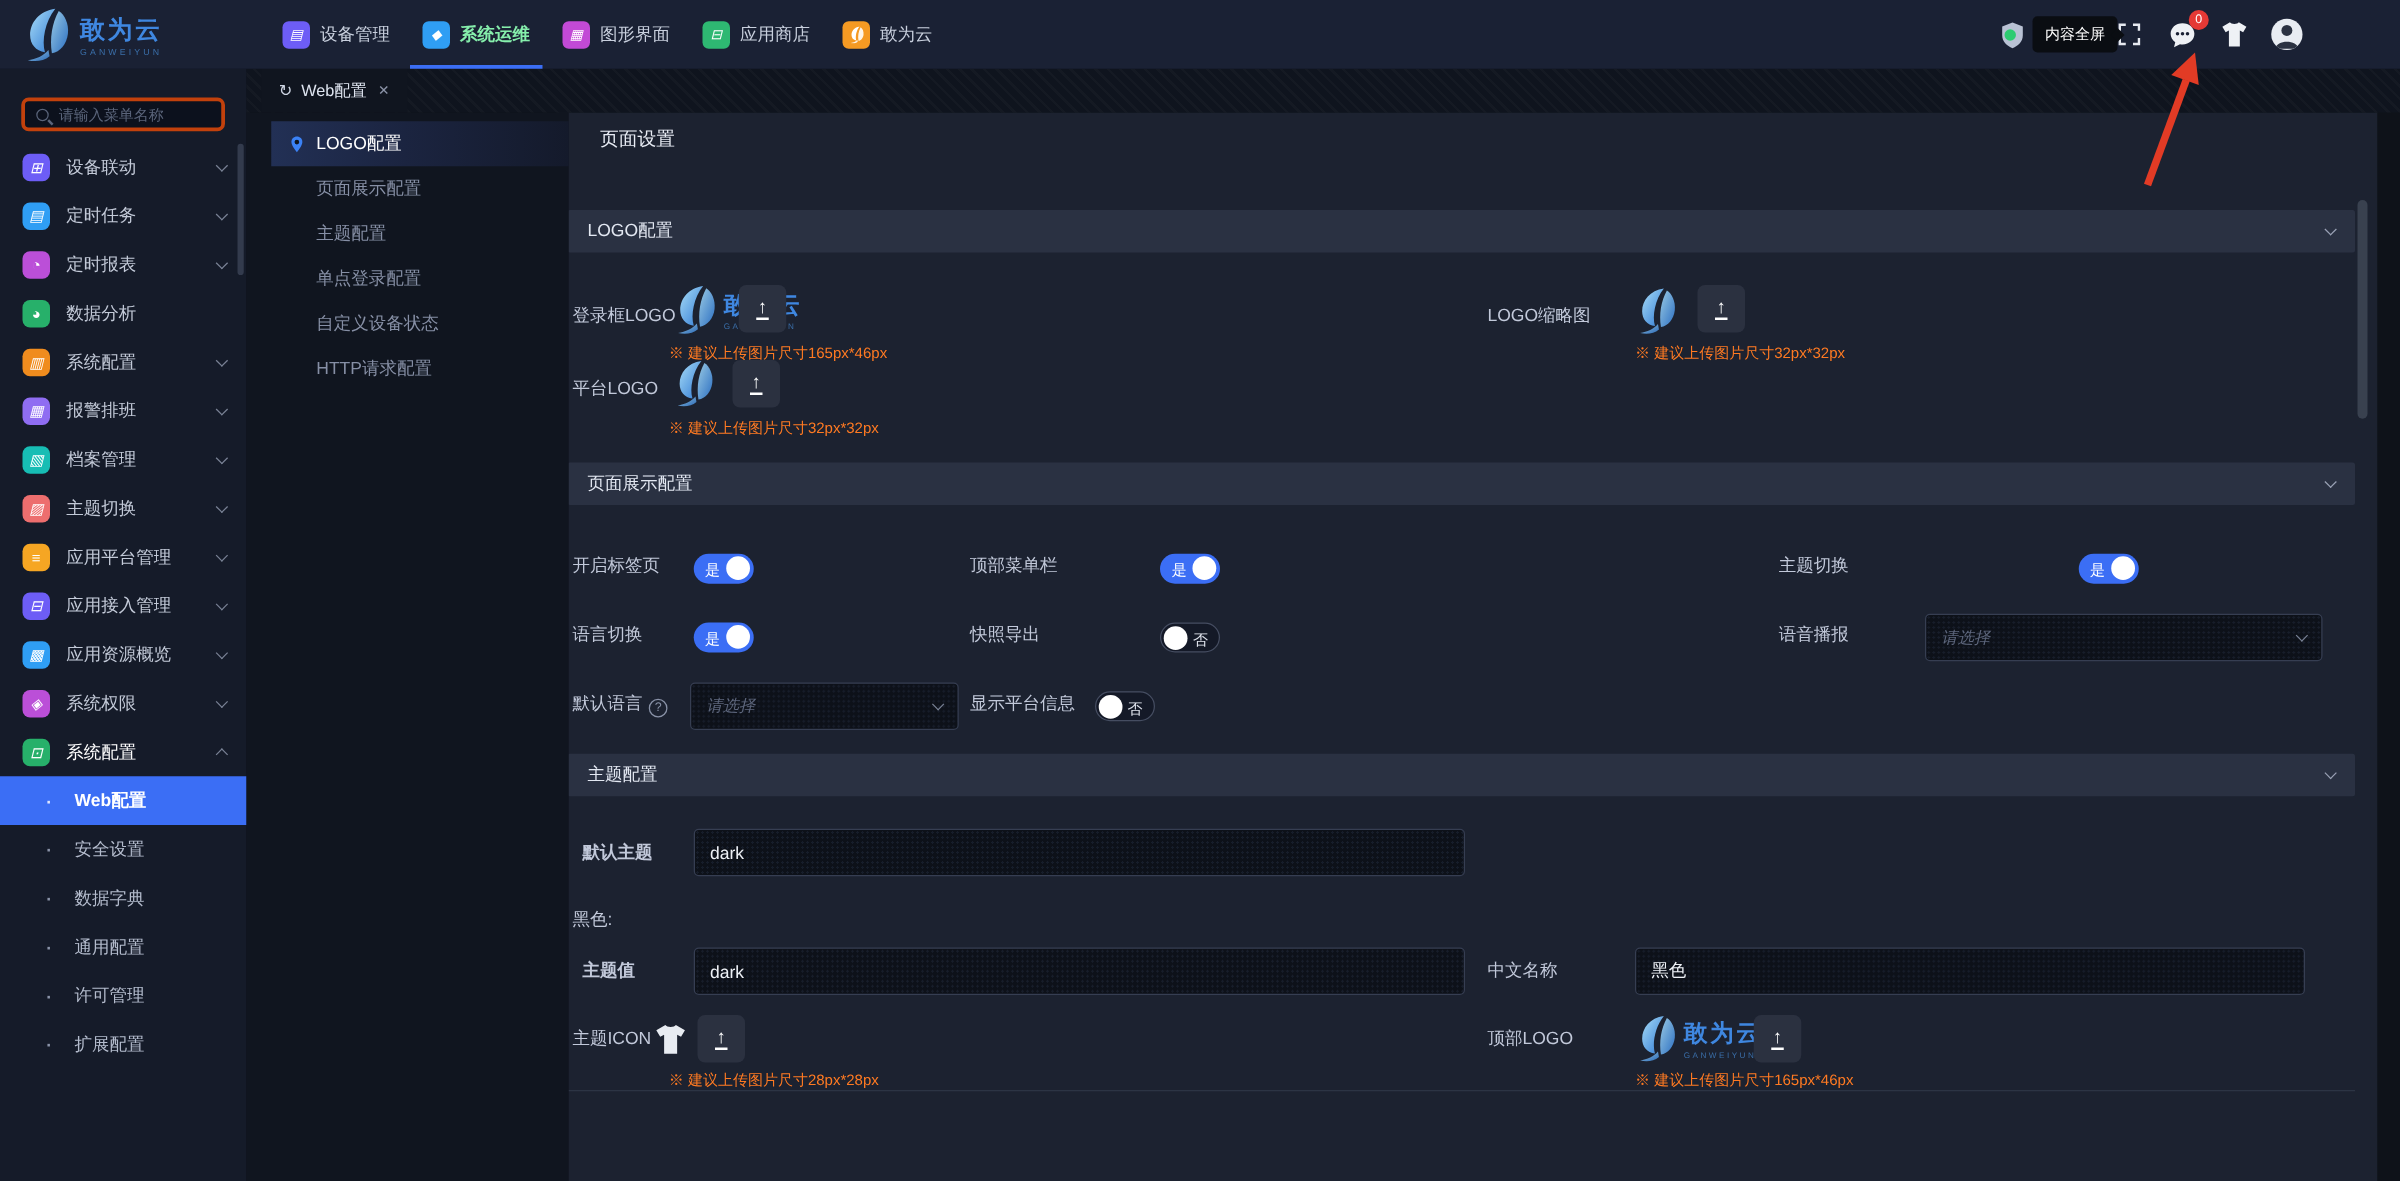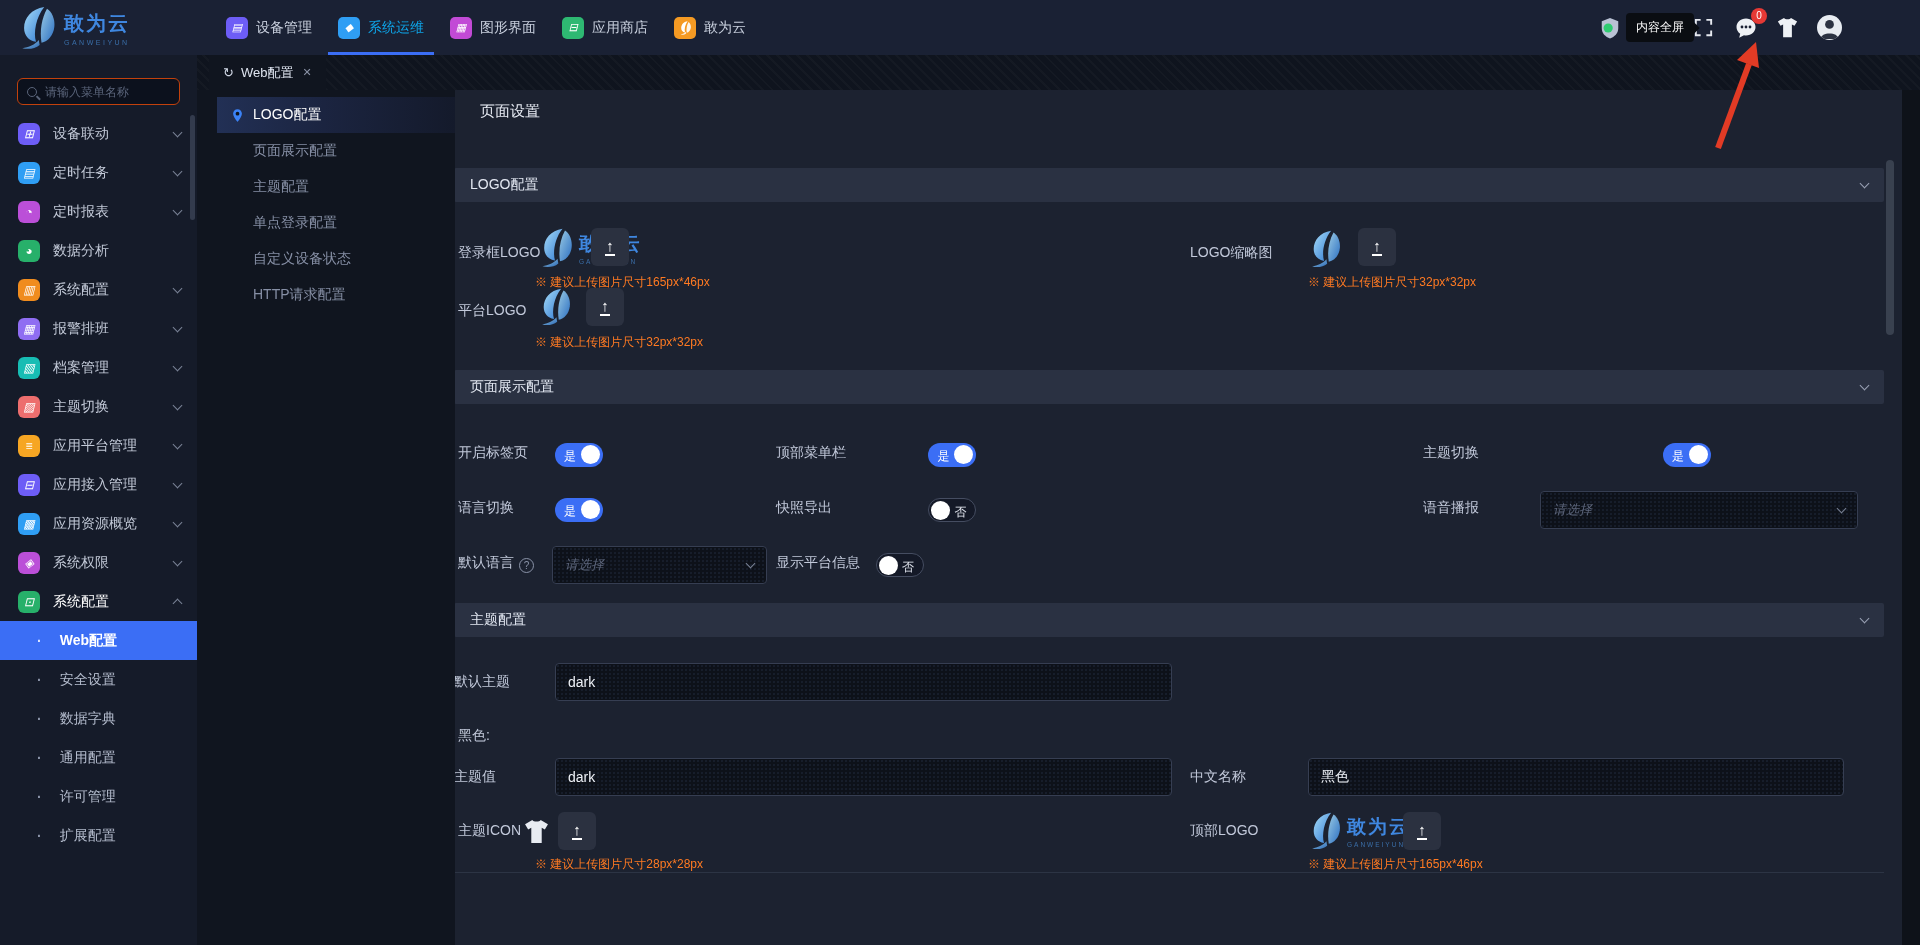--- a/index.html
+++ b/index.html
@@ -10,41 +10,41 @@
   .topbar { position:absolute; left:0; top:0; width:1920px; height:55px; background:#1a2134; display:flex; align-items:center; z-index:5; }
   .brand { display:flex; align-items:center; margin-left:14px; width:140px; }
   .bf { display:block; }
   .brand-text { margin-left:6px; }
   .brand-title { font-size:20px; font-weight:bold; color:#3f87e0; letter-spacing:2px; }
   .brand-sub { font-size:7px; letter-spacing:2.5px; color:#3a6ea8; margin-top:2px; }
   .topnav { display:flex; margin-left:62px; height:55px; }
   .nav-item { position:relative; display:flex; align-items:center; padding:0 10px; margin-right:6px; height:55px; cursor:pointer; }
   .nav-ico { width:22px; height:22px; border-radius:5px; display:flex; align-items:center; justify-content:center; color:#fff; font-size:11px; margin-right:8px; }
   .nav-label { font-size:14px; color:#c8cfdd; }
-  .nav-item.active .nav-label { color:#0ea5e9; }
+  .nav-item.active .nav-label { color:#86efac;font-weight:bold; }
   .nav-item.active::after { content:""; position:absolute; left:0; right:0; bottom:0; height:3px; background:#3b6ef5; }
   .top-right { position:absolute; right:0; top:0; height:55px; display:flex; align-items:center; padding-right:78px; }
   .tr-ico { margin-left:19px; position:relative; display:flex; align-items:center; cursor:pointer; }
   .tr-shield { margin-left:0; }
   .tr-spacer { width:52px; }
   .tooltip { position:absolute; top:13px; right:226px; background:#0a0d12; color:#fff; font-size:12px; padding:6px 10px; border-radius:4px; white-space:nowrap; z-index:8; }
   .tooltip::after { content:""; position:absolute; right:-4px; top:50%; margin-top:-4px; width:8px; height:8px; background:#0a0d12; transform:rotate(45deg); }
   .badge { position:absolute; top:-8px; right:-9px; min-width:16px; height:16px; border-radius:8px; background:#e53935; color:#fff; font-size:10px; display:flex; align-items:center; justify-content:center; padding:0 4px; }
   .avatar { width:25px; height:25px; border-radius:50%; background:#e8ecf2; display:flex; align-items:center; justify-content:center; overflow:hidden; }
 
   
   .tabbar { position:absolute; left:197px; top:55px; right:0; height:35px; background:#0f141e;
     background-image:repeating-linear-gradient(45deg, rgba(255,255,255,0.025) 0 2px, transparent 2px 7px); display:flex; align-items:center; z-index:3; }
   .tab { display:inline-flex; align-items:center; gap:7px; height:35px; padding:0 14px; margin-left:12px; background:#10151f; color:#dfe5f0; font-size:13px; cursor:pointer; }
   .t-refresh { font-size:13px; color:#cfd6e4; }
   .t-close { font-size:11px; color:#8b93a7; margin-left:2px; }
 
   
   .sidebar { position:absolute; left:0; top:55px; width:197px; height:890px; background:#151b29; z-index:4; }
-  .search-box { margin:23px 17px 0 17px; height:27px; background:#0c111d; border:1px solid #c2410c; border-radius:6px; display:flex; align-items:center; padding:0 9px; }
+  .search-box { margin:23px 17px 0 17px; height:27px; background:#0c111d; border:3px solid #c2410c; border-radius:6px; display:flex; align-items:center; padding:0 9px; }
   .search-ico { width:10px; height:10px; border:1.5px solid #5a647a; border-radius:50%; position:relative; flex:none; }
   .search-ico::after { content:""; position:absolute; width:5px; height:1.5px; background:#5a647a; transform:rotate(45deg); left:8px; top:9px; }
   .search-box input { background:transparent; border:none; outline:none; color:#aab2c5; font-size:12px; margin-left:8px; width:110px; font-family:"Liberation Sans",sans-serif; }
   .search-box input::placeholder { color:#5a647a; }
   .menu { margin-top:9px; }
   .m-item { height:39px; display:flex; align-items:center; padding-left:18px; position:relative; cursor:pointer; }
   .m-ico { width:22px; height:22px; border-radius:6px; color:#fff; font-size:12px; display:flex; align-items:center; justify-content:center; flex:none; }
   .m-label { margin-left:13px; font-size:14px; color:#c3cad8; white-space:nowrap; }
   .chev { width:7px; height:7px; border-right:1.5px solid #7a8396; border-bottom:1.5px solid #7a8396; display:inline-block; }
   .m-chev { position:absolute; right:16px; top:15px; transform:rotate(45deg); }
@@ -111,21 +111,21 @@
     display:flex; align-items:center; padding:0 12px; cursor:pointer; }
   .select .ph { font-size:13px; color:#5d667c; flex:1;font-style:italic; }
   .select .chev { transform:rotate(45deg); margin-top:-3px; }
   .tinput { cursor:text; }
   .tinput span { font-size:14px; color:#eef1f6; }
   .help { display:inline-flex; width:15px; height:15px; border:1px solid #8a93a8; border-radius:50%; color:#8a93a8; font-size:10px; align-items:center; justify-content:center; margin-left:5px; vertical-align:-2px; }
 
   .trow { position:relative; height:48px; }
   .trow-a { margin-top:24px; }
   .trow-b { margin-top:11px; }
-  .t1l { left:8px; top:12px; } .t1i { position:absolute; left:89px; top:2px; width:617px;margin-left:20px; }
+  .t1l { left:20px; top:12px;font-weight:bold; } .t1i { position:absolute; left:89px; top:2px; width:617px;margin-left:20px; }
   .t2l { left:744px; top:12px; } .t2i { position:absolute; left:862px; top:2px; width:536px; }
   .group-label { margin:18px 0 0 12px; font-size:14px; color:#c2c9da; height:18px; }
 
   .irow { position:relative; height:58px; margin-top:8px; }
   .tshirt-prev { position:absolute; left:78px; top:7px; }
   .content-div { border-top:1px solid #2c3444; margin:2px 18px 0 8px; }
   .confirm-wrap { display:flex; justify-content:center; margin-top:13px; }
   .confirm-btn { width:72px; height:28px; background:#3b6cf0; color:#fff; border:none; border-radius:4px; font-size:13px; cursor:pointer; font-family:"Liberation Sans",sans-serif; }
 
   .page-scroll-strip { position:absolute; right:0; top:55px; width:18px; bottom:0; background:#0e1219; z-index:2; }

